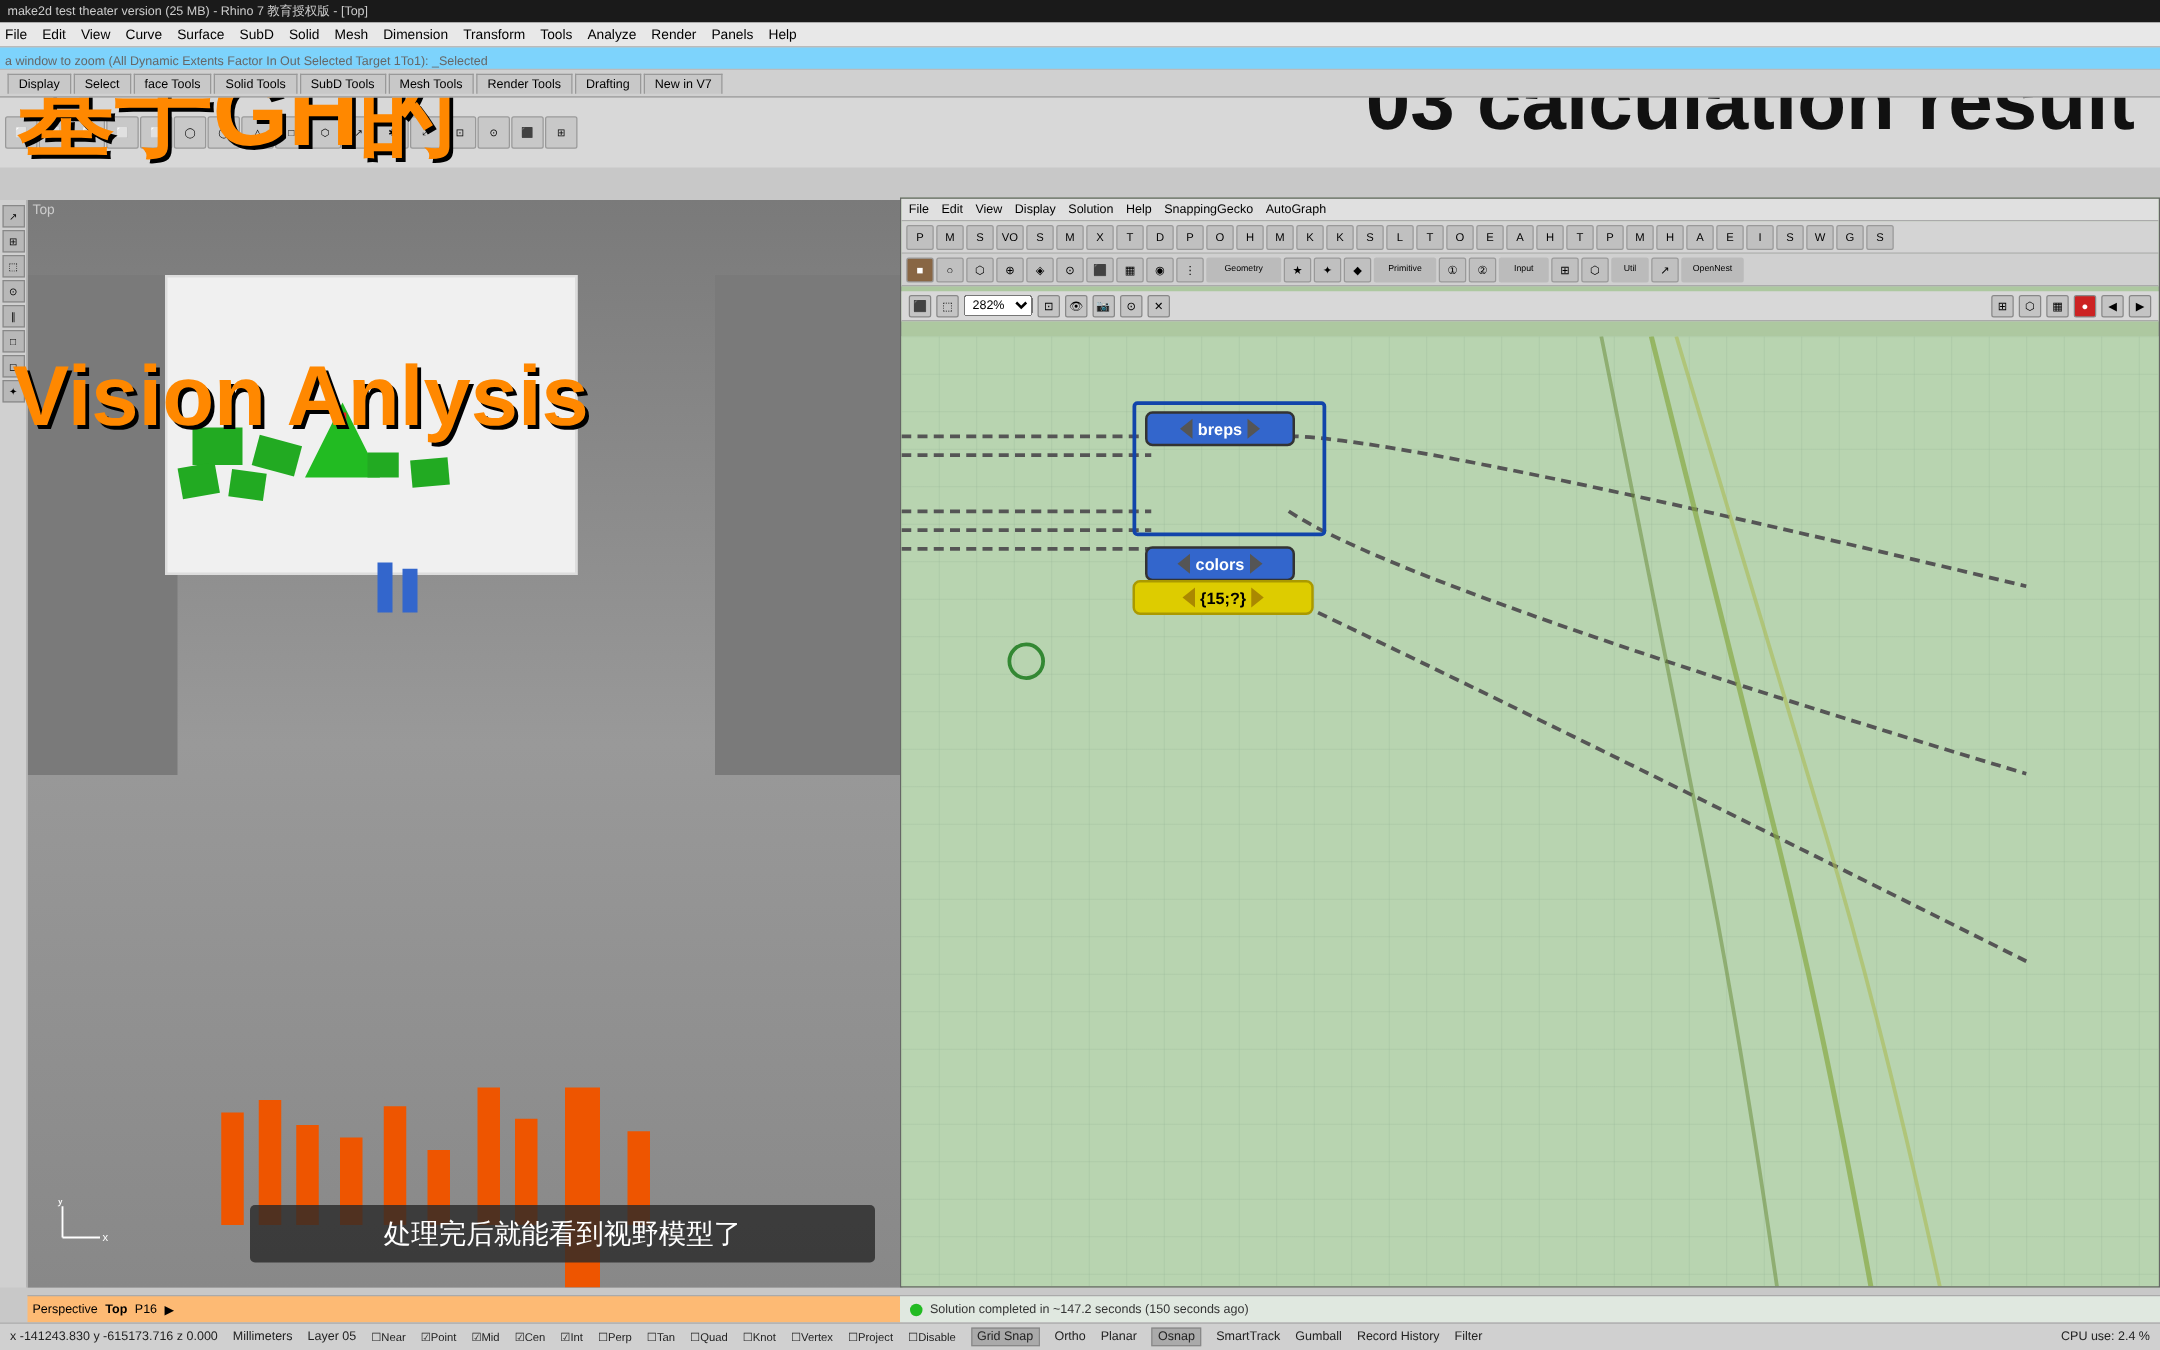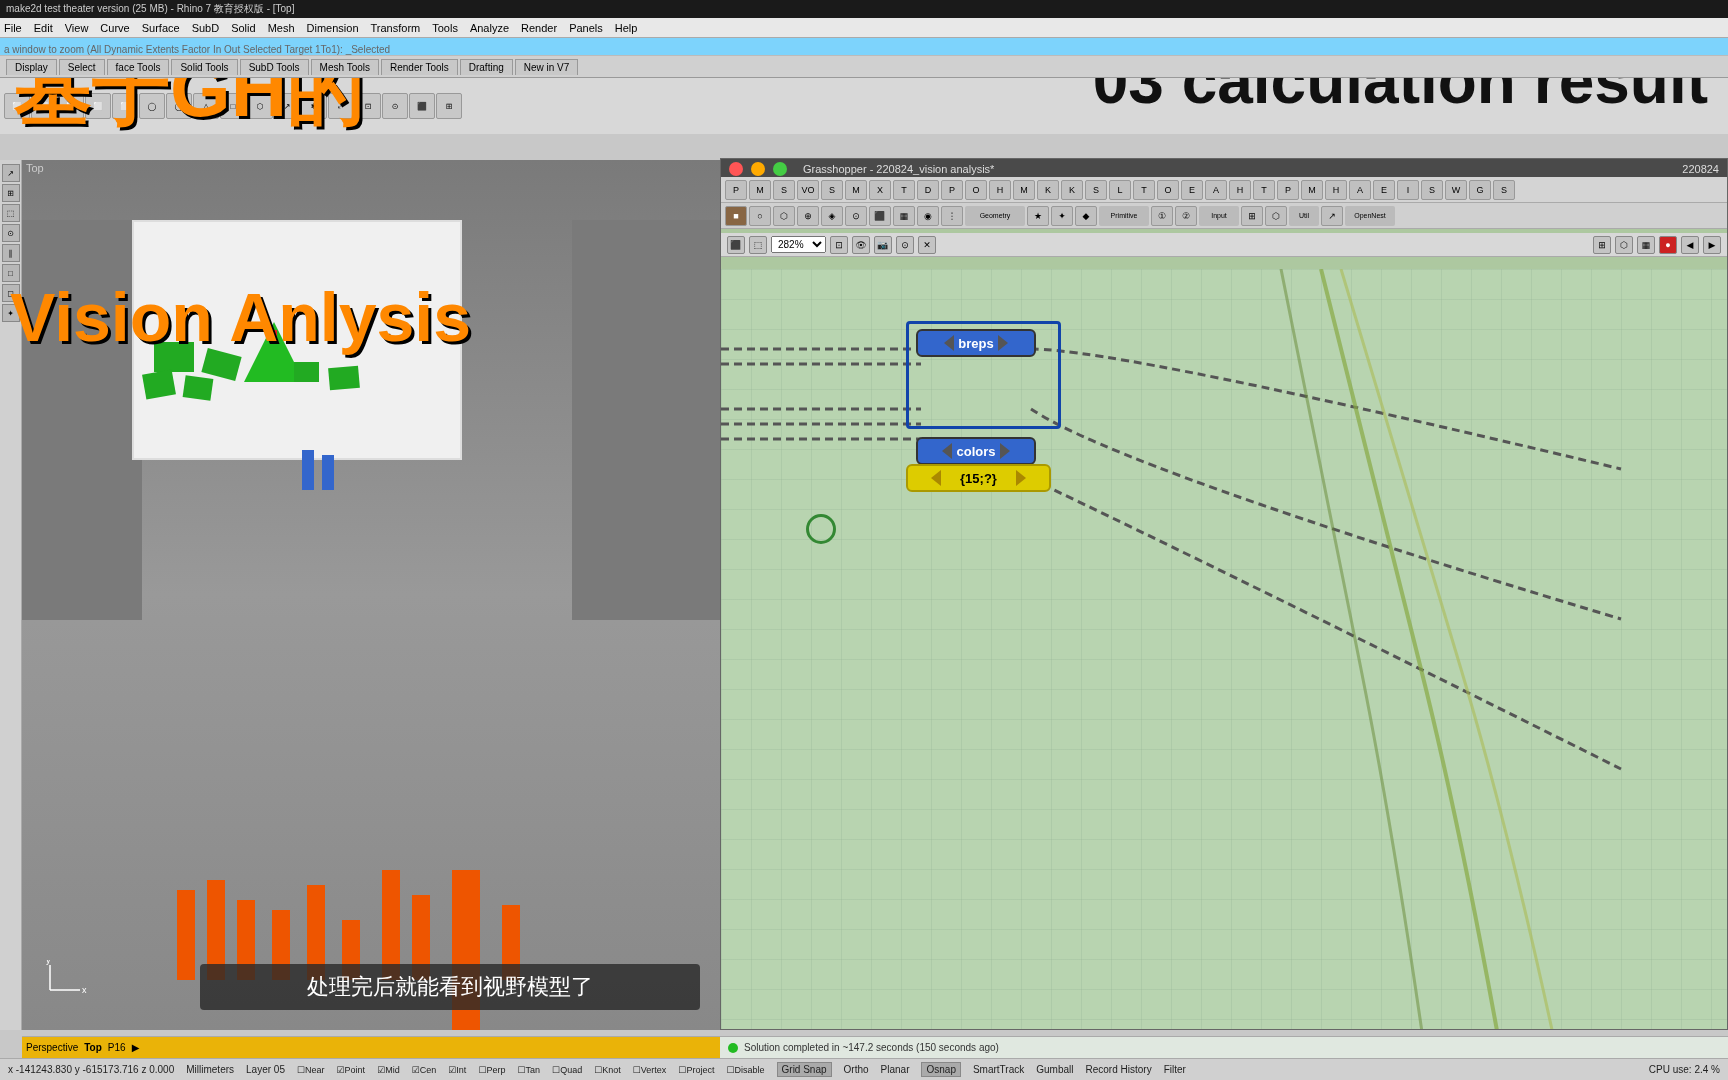--- a/index.html
+++ b/index.html
@@ -635,27 +635,20 @@
 
 <div id="overlay-text-1">基于GH的</div>
 <div id="overlay-text-2">Vision Anlysis</div>
 <div id="overlay-top-right">03 calculation result</div>
 <div id="overlay-check-single">check single</div>
 
 <div id="subtitle-bar">处理完后就能看到视野模型了</div>
 
 <div id="gh-window">
 
-  <div id="gh-titlebar">
-    <span class="gh-title-btn" style="background:#ff5555;"></span>
-    <span class="gh-title-btn" style="background:#ffaa00;"></span>
-    <span class="gh-title-btn" style="background:#44cc44;"></span>
-    <span style="margin-left:8px;">Grasshopper - 220824_vision analysis*</span>
-    <span style="margin-left:auto;">220824</span>
-  </div>
 
   <div id="gh-menubar">
     <span>File</span>
     <span>Edit</span>
     <span>View</span>
     <span>Display</span>
     <span>Solution</span>
     <span>Help</span>
     <span>SnappingGecko</span>
     <span>AutoGraph</span>
@@ -771,21 +764,21 @@
     </div>
 
     <div class="gh-node gh-node-blue" style="left:195px;top:120px;z-index:10;min-width:120px;margin-top:48px;">
       <div class="node-arrow-left"></div>
       <span>colors</span>
       <div class="node-arrow-right"></div>
     </div>
 
     <div style="position:absolute;left:185px;top:52px;width:155px;height:108px;border:3px solid #1144aa;border-radius:4px;z-index:3;pointer-events:none;"></div>
 
-    <div class="gh-node gh-node-yellow" style="left:185px;top:195px;z-index:10;min-width:145px;justify-content:space-between;">
+    <div class="gh-node gh-node-yellow" style="left:185px;top:195px;z-index:10;min-width:145px;">
       <div class="node-arrow-left" style="border-right-color:#aa8800;"></div>
       <span>{15;?}</span>
       <div class="node-arrow-right" style="border-left-color:#aa8800;"></div>
     </div>
   </div>
 </div>
 
 <div id="gh-solution-bar">
   <div class="solution-dot"></div>
   <span>Solution completed in ~147.2 seconds (150 seconds ago)</span>
@@ -811,18 +804,18 @@
   <span class="status-item">Ortho</span>
   <span class="status-item">Planar</span>
   <span class="status-item" style="background:#aaa;padding:1px 4px;border:1px solid #888;">Osnap</span>
   <span class="status-item">SmartTrack</span>
   <span class="status-item">Gumball</span>
   <span class="status-item">Record History</span>
   <span class="status-item">Filter</span>
   <span class="status-item" style="margin-left:auto;">CPU use: 2.4 %</span>
 </div>
 
-<div style="position:absolute;bottom:22px;left:22px;width:700px;height:22px;background:#eab308;display:flex;align-items:center;font-size:10px;padding:0 4px;gap:6px;border-top:1px solid #aaa;z-index:20;">
+<div style="position:absolute;bottom:22px;left:22px;width:700px;height:22px;background:#fdba74;display:flex;align-items:center;font-size:10px;padding:0 4px;gap:6px;border-top:1px solid #aaa;z-index:20;">
   <span>Perspective</span>
   <span style="font-weight:bold;">Top</span>
   <span>P16</span>
   <span>▶</span>
 </div>
 
 </body></html>

